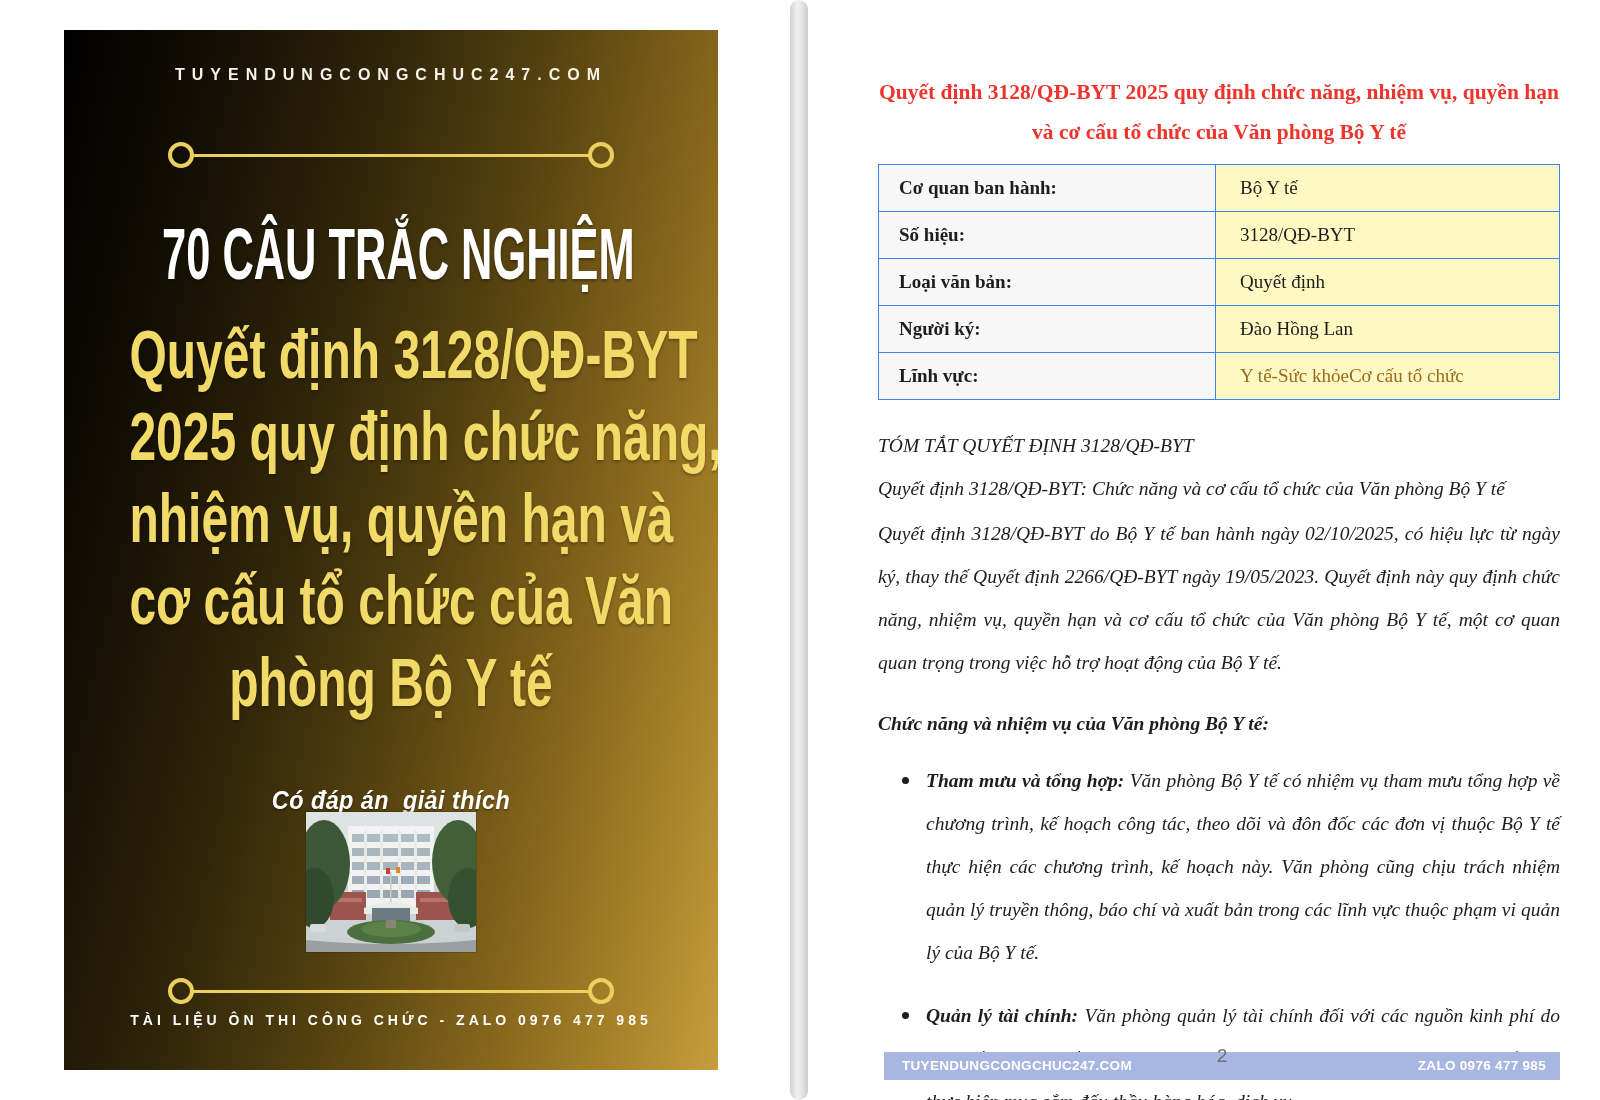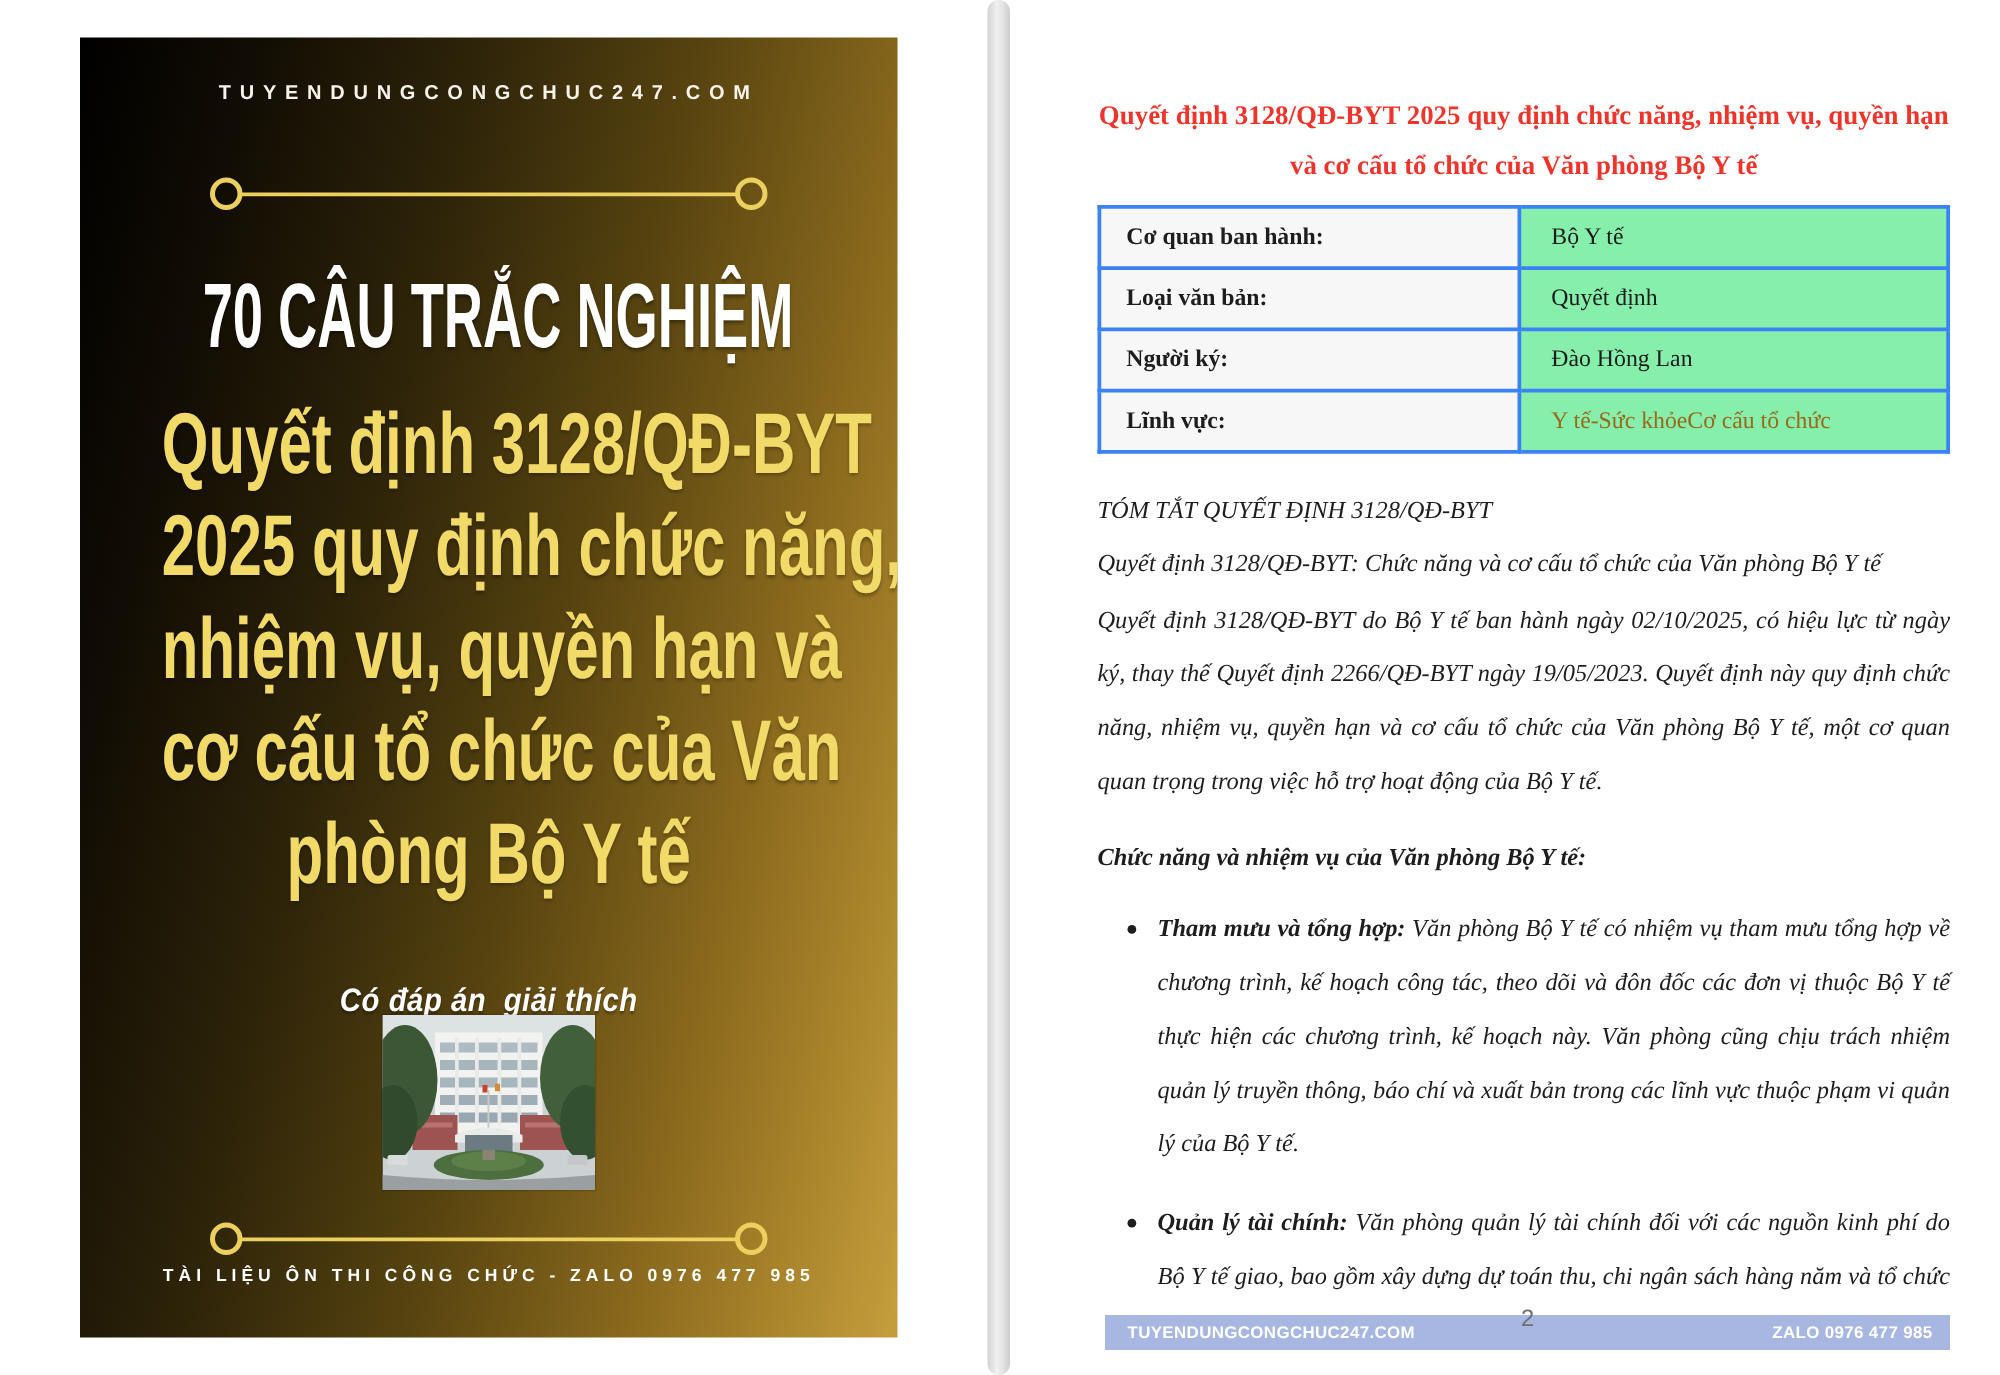--- a/index.html
+++ b/index.html
@@ -72,23 +72,23 @@
   }
   .doc-content{position:absolute;left:70px;right:40px;top:0;}
   .doc-title{
     margin-top:72px;text-align:center;color:#ee342b;font-weight:700;
     font-size:21.5px;line-height:40px;
   }
   .info-table{
     width:100%;border-collapse:collapse;margin-top:12px;
     font-size:19px;border:1px solid #dcdcdc;
   }
-  .info-table td{border:3px solid #3b82f6;height:46px;vertical-align:middle;}
+  .info-table td{border:1px solid #3b82f6;height:46px;vertical-align:middle;}
   .info-table td.cell-label{width:49.5%;background:#f7f7f7;font-weight:700;padding:0 0 0 20px;}
-  .info-table td.cell-value{background:#86efac;padding:0 0 0 24px;}
+  .info-table td.cell-value{background:#fef9c3;padding:0 0 0 24px;}
   .doc-link{color:#9a6a1c;cursor:pointer;}
   .doc-body p{margin:0;font-size:19.5px;line-height:43px;font-style:italic;}
   .summary-heading{margin-top:24px !important;}
   .summary-sub{margin-top:0 !important;}
   .summary-body{margin-top:2px !important;text-align:justify;}
   .functions-heading{margin-top:18px !important;font-weight:700;}
   .bullets{margin-top:14px;}
   .bullet{display:flex;margin-bottom:20px;}
   .bullet .dot{
     flex:0 0 auto;width:7px;height:7px;border-radius:50%;background:#1d1d1d;
@@ -196,20 +196,24 @@
     <div class="doc-content">
       <div class="doc-title">Quyết định 3128/QĐ-BYT 2025 quy định chức năng, nhiệm vụ, quyền hạn và cơ cấu tổ chức của Văn phòng Bộ Y tế</div>
 
       <table class="info-table">
         <tbody>
           <tr>
             <td class="cell-label">Cơ quan ban hành:</td>
             <td class="cell-value">Bộ Y tế</td>
           </tr>
           <tr>
+            <td class="cell-label">Số hiệu:</td>
+            <td class="cell-value">3128/QĐ-BYT</td>
+          </tr>
+          <tr>
             <td class="cell-label">Loại văn bản:</td>
             <td class="cell-value">Quyết định</td>
           </tr>
           <tr>
             <td class="cell-label">Người ký:</td>
             <td class="cell-value">Đào Hồng Lan</td>
           </tr>
           <tr>
             <td class="cell-label">Lĩnh vực:</td>
             <td class="cell-value">

